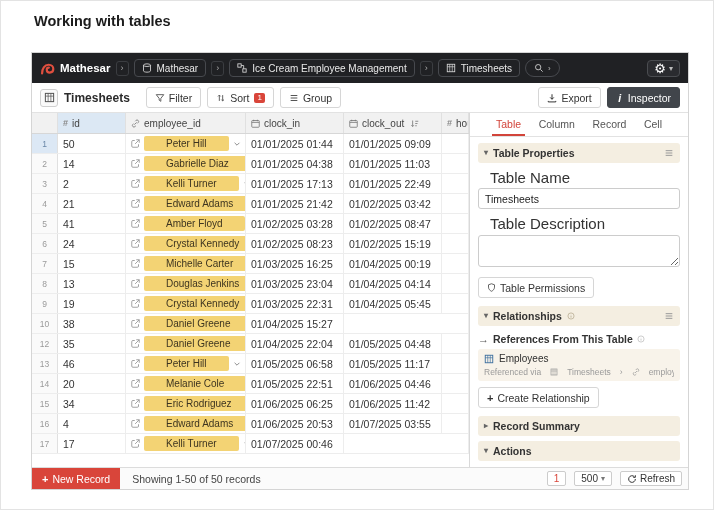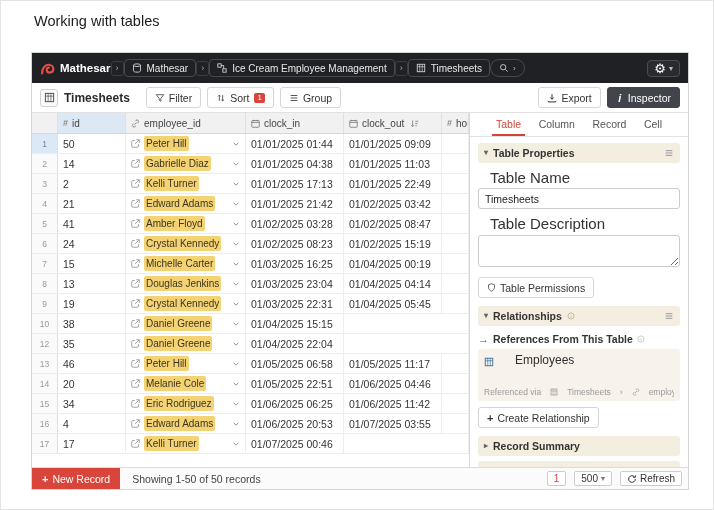--- a/index.html
+++ b/index.html
@@ -1,24 +1,24 @@
 <!DOCTYPE html>
 <html><head>
 <meta charset="utf-8">
 <style>
   *{box-sizing:border-box;margin:0;padding:0}
   html,body{width:714px;height:510px;background:#fff;font-family:"Liberation Sans",sans-serif;}
   body{position:relative;overflow:hidden}
   .frame{position:absolute;inset:0;border:1px solid #e3e3e3;pointer-events:none}
-  .page-title{position:absolute;left:34px;top:13px;font-size:14.5px;font-weight:400;color:#1c1c1c}
+  .page-title{position:absolute;left:34px;top:13px;font-size:14.5px;font-weight:700;color:#1c1c1c}
 
   .app{position:absolute;left:31px;top:52px;width:658px;height:438px;border:1px solid #d5d5d5;background:#fff;display:flex;flex-direction:column}
 
   
-  .app-header{height:30px;background:#202124;display:flex;align-items:center;padding:0 8px;flex:0 0 auto}
+  .app-header{height:30px;background:#202124;display:flex;align-items:center;gap:5px;padding:0 8px;flex:0 0 auto}
   .brand{display:flex;align-items:center;gap:5px;color:#fff;font-size:11.5px;font-weight:700}
   .chip{display:flex;align-items:center;gap:5px;border:1px solid #47494e;border-radius:4px;padding:2.5px 7px;color:#e8e8e8;font-size:10px;white-space:nowrap}
   .sep{border:1px solid #3b3d41;border-radius:3px;color:#aaa;font-size:9px;line-height:1;padding:2px 4px}
   .search-pill{border:1px solid #47494e;border-radius:10px;padding:3px 8px;display:flex;align-items:center;gap:4px}
   .gear-btn{margin-left:auto;display:flex;align-items:center;gap:3px;border:1px solid #4a4c50;border-radius:4px;padding:1px 6px;background:#2a2b2f;color:#eee}
   .gear-glyph{font-size:13px;line-height:1;color:#fff}
   .caret{font-size:8px;color:#bbb}
 
   
   .toolbar{height:30px;border-bottom:1px solid #e2e2e2;display:flex;align-items:center;gap:6px;padding:0 8px;flex:0 0 auto;background:#fff}
@@ -39,42 +39,42 @@
   .hash{color:#888;font-size:9px;font-weight:700}
   .th-id{background:#dce8f4}
   .sorticon{margin-left:2px}
   .col-n{width:26px}.col-id{width:68px}.col-emp{width:120px}.col-in{width:98px}.col-out{width:98px}.col-ho{flex:1}
   .tbody{flex:1;overflow:hidden}
   .tr{display:flex;height:20px;border-bottom:1px solid #ededed;background:#fff}
   .td{display:flex;align-items:center;padding:0 5px;border-right:1px solid #ededed;font-size:10.5px;color:#333;overflow:hidden;white-space:nowrap}
   .rownum{justify-content:center;background:#fafafa;color:#9a9a9a;font-size:8.5px;padding:0;border-right:1px solid #e0e0e0}
   .tr:first-child .rownum{background:#dce8f5;color:#6a87a8}
   .c-emp{gap:4px}
-  .pill{background:#f3d374;border-radius:2px;padding:1px 2px;font-size:10px;color:#3d3420;line-height:13px}
+  .pill{background:#f3d374;border-radius:2px;padding:1px 22px;font-size:10px;color:#3d3420;line-height:13px}
   .cell-chev{margin-left:auto;display:flex}
 
   
   .inspector{width:218px;flex:0 0 auto;display:flex;flex-direction:column;background:#fff;min-height:0}
   .tabs{display:flex;justify-content:space-between;border-bottom:1px solid #e2e2e2;height:24px;padding:0 22px;flex:0 0 auto}
   .tab{display:flex;align-items:center;font-size:10.5px;color:#555;padding:0 4px;border-bottom:2px solid transparent}
   .tab.active{color:#d2443a;border-bottom-color:#d2443a}
   .ins-content{flex:1;padding:6px 8px;overflow:hidden;min-height:0}
   .section-h{display:flex;align-items:center;gap:5px;background:#f4eee1;border-radius:3px;height:20px;padding:0 6px;font-size:10.5px;font-weight:700;color:#333}
   .section-h .lay{margin-left:auto;display:flex;color:#999}
   .chev{color:#666;font-size:8px;line-height:1}
   .lbl{font-size:15px;color:#333;margin:6px 12px 2px}
   .inp{width:100%;height:21px;border:1px solid #ccc;border-radius:3px;padding:0 6px;font-size:10.5px;color:#222;font-family:inherit}
   .ta{width:100%;height:32px;border:1px solid #ccc;border-radius:3px;padding:3px 6px;font-size:10.5px;font-family:inherit;resize:vertical;margin-top:1px}
   .mt6{margin-top:6px}.mt8{margin-top:8px}.mt5{margin-top:5px}
   .refs-h{display:flex;align-items:center;gap:4px;margin:7px 0 4px;font-size:10.5px;font-weight:700;color:#333}
   .arrow{color:#555;font-size:11px}
   .help{color:#aaa;display:flex}
   .card{background:#f8f3ea;border-radius:3px;padding:4px 6px}
-  .card-l1{display:flex;align-items:flex-end;gap:21px;font-size:12px;color:#2f2f2f}
-  .card-l2{margin-top:20px;display:flex;align-items:center;gap:9px;font-size:8.5px;color:#9a9a9a;white-space:nowrap;overflow:hidden}
+  .card-l1{display:flex;align-items:flex-end;gap:5px;font-size:10px;color:#2f2f2f}
+  .card-l2{margin-top:3px;display:flex;align-items:center;gap:9px;font-size:8.5px;color:#9a9a9a;white-space:nowrap;overflow:hidden}
   .explore{display:flex;align-items:center;gap:5px;margin-top:5px;font-size:10.5px;color:#333}
   .explore .ext{margin-left:auto;display:flex;color:#555}
 
   
   .statusbar{height:22px;border-top:1px solid #dcdcdc;background:#fbfbfb;display:flex;align-items:center;gap:8px;padding-right:6px;flex:0 0 auto}
   .newrec{height:100%;background:#d9453a;color:#fff;display:flex;align-items:center;gap:4px;padding:0 10px;font-size:10.5px;border:none;font-family:inherit}
   .plus{font-size:11px;font-weight:700}
   .showing{font-size:10.5px;color:#444;margin-left:4px}
   .mini{border:1px solid #ccc;border-radius:2px;background:#fff;padding:1px 6px;font-size:10px;color:#333;display:inline-flex;align-items:center;gap:3px}
   .pagebox{margin-left:auto;color:#d9453a}
@@ -440,41 +440,42 @@
                   <path d="M7 1h4v4M11 1L5.5 6.5" fill="none" stroke="#9a9a9a" stroke-width="1.2"></path>
                 </svg>
       </span>
       <span class="pill">Daniel Greene</span>
       <span class="cell-chev">
         <svg width="8" height="8" viewBox="0 0 10 10">
                   <path d="M2 3.5l3 3 3-3" fill="none" stroke="#888" stroke-width="1.2"></path>
                 </svg>
       </span>
     </div>
-    <div class="td col-out">01/04/2025 15:15</div>
+    <div class="td col-out">01/04/2025 15:27</div>
     <div class="td col-ho"></div>
   </div>
           <div class="tr">
     <div class="td rownum col-n">12</div>
     <div class="td col-id">35</div>
     <div class="td c-emp col-emp">
       <span>
         <svg width="9" height="9" viewBox="0 0 12 12">
                   <path d="M5 2H2.5A1.5 1.5 0 0 0 1 3.5v6A1.5 1.5 0 0 0 2.5 11h6A1.5 1.5 0 0 0 10 9.5V7" fill="none" stroke="#9a9a9a" stroke-width="1.2"></path>
                   <path d="M7 1h4v4M11 1L5.5 6.5" fill="none" stroke="#9a9a9a" stroke-width="1.2"></path>
                 </svg>
       </span>
       <span class="pill">Daniel Greene</span>
       <span class="cell-chev">
         <svg width="8" height="8" viewBox="0 0 10 10">
                   <path d="M2 3.5l3 3 3-3" fill="none" stroke="#888" stroke-width="1.2"></path>
                 </svg>
       </span>
     </div>
     <div class="td col-in">01/04/2025 22:04</div>
+    <div class="td col-out">01/05/2025 04:48</div>
     <div class="td col-ho"></div>
   </div>
           <div class="tr">
     <div class="td rownum col-n">13</div>
     <div class="td col-id">46</div>
     <div class="td c-emp col-emp">
       <span>
         <svg width="9" height="9" viewBox="0 0 12 12">
                   <path d="M5 2H2.5A1.5 1.5 0 0 0 1 3.5v6A1.5 1.5 0 0 0 2.5 11h6A1.5 1.5 0 0 0 10 9.5V7" fill="none" stroke="#9a9a9a" stroke-width="1.2"></path>
                   <path d="M7 1h4v4M11 1L5.5 6.5" fill="none" stroke="#9a9a9a" stroke-width="1.2"></path>

